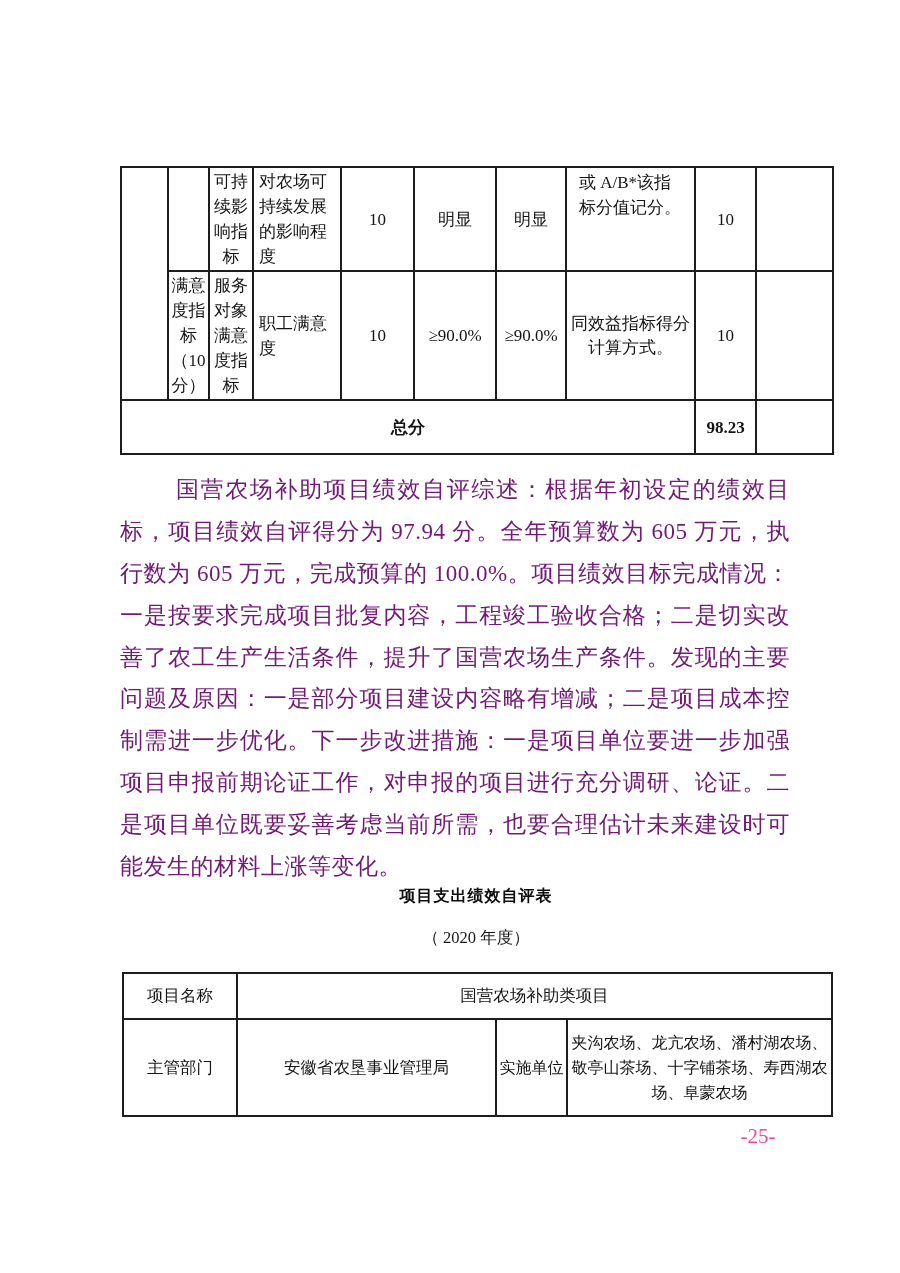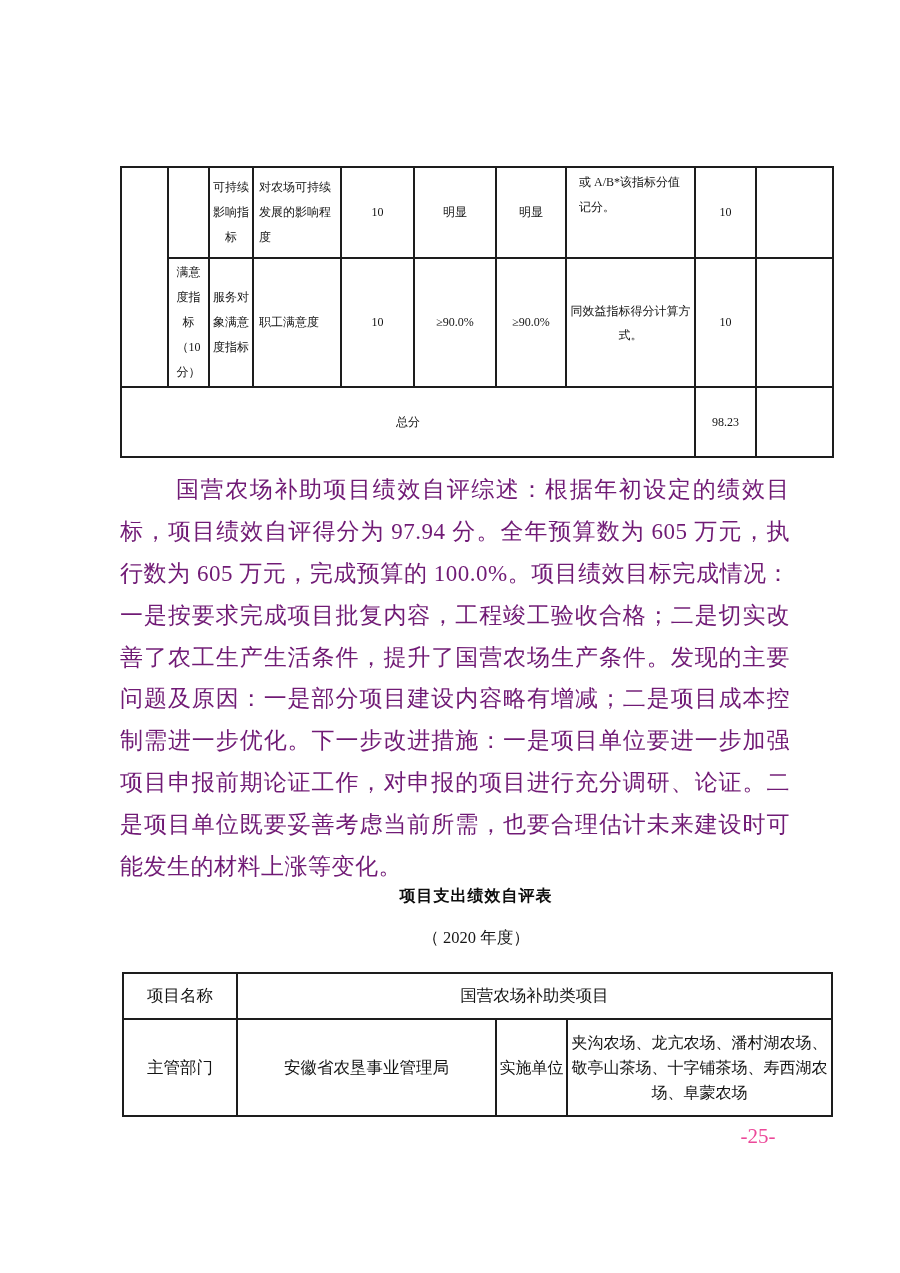--- a/index.html
+++ b/index.html
@@ -25,26 +25,26 @@
   table.doc-table td {
     border: 2px solid #1d1d1d;
     padding: 1px 2px;
     vertical-align: middle;
     text-align: center;
     overflow: hidden;
   }
   #score-table {
     left: 120px; top: 166px;
     width: 712px;
-    font-size: 12px;
+    font-size: 17px;
     line-height: 25px;
   }
   #score-table tr.r1 { height: 91px; }
   #score-table tr.r2 { height: 108px; margin-left: 39px; }
-  #score-table tr.r3 { height: 70px; }
+  #score-table tr.r3 { height: 54px; font-weight: bold; }
   #score-table td.cell-left { text-align: left; padding-left: 5px; }
   #score-table td.cell-topleft {
     text-align: left; vertical-align: top; padding: 2px 12px;
   }
   #score-table td.note-r2 { line-height: 24px; }
 
   
   #summary {
     position: absolute;
     left: 120px; top: 469px;

